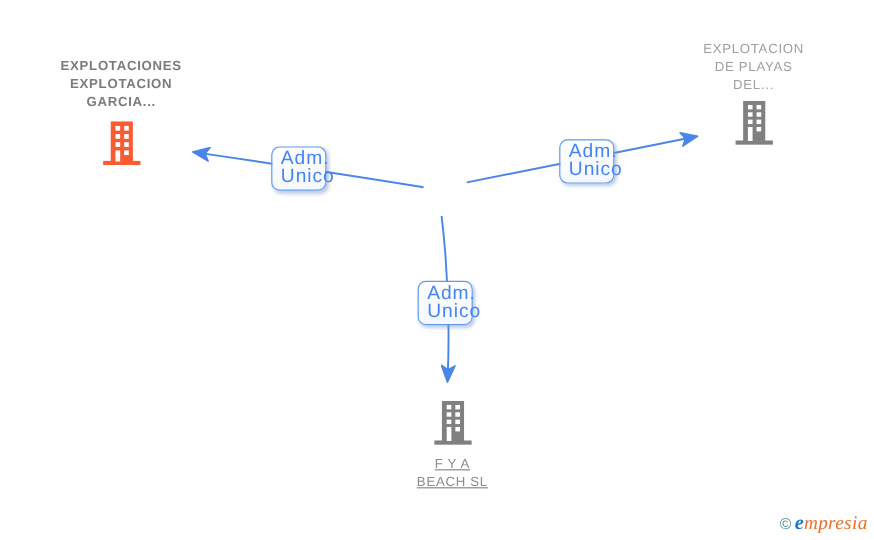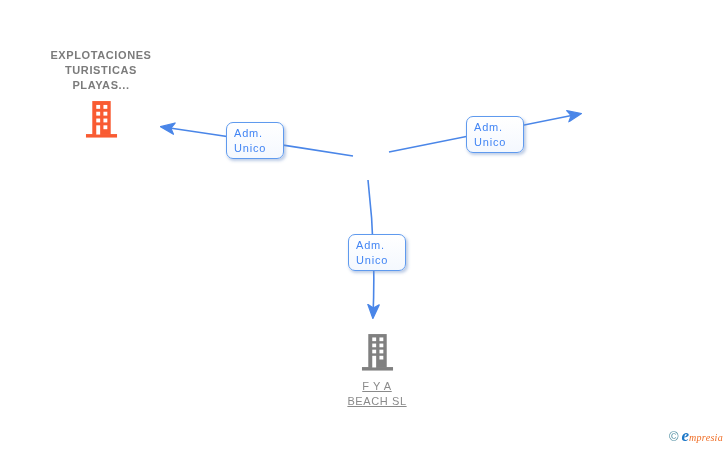--- a/index.html
+++ b/index.html
@@ -11,73 +11,94 @@
   .node{position:absolute;z-index:2;text-align:center;}
   .node-label{
     color:#8a8a8a;font-size:11.5px;line-height:15px;letter-spacing:.6px;
     text-align:center;white-space:normal;
   }
   .node-label.bold{font-weight:bold;color:#7b7b7b;font-size:11px;}
   .node-label.light{color:#9e9e9e;font-size:11px;}
   .node-icon{display:block;margin:2px auto 0;}
   .edge-label{
     position:absolute;z-index:3;box-sizing:border-box;
-    width:58px;min-height:35px;
+    width:46px;min-height:35px;
     background:linear-gradient(#ffffff,#f4f8fe);
     border:1.6px solid #5f9aee;border-radius:7px;
     box-shadow:1.5px 2px 3px rgba(110,145,200,.45);
-    color:#4285f4;font-size:11px;line-height:14.5px;letter-spacing:.8px;
+    color:#4285f4;font-size:16px;line-height:14.5px;letter-spacing:.8px;
     padding:3px 3px 3px 7px;text-align:left;
   }
   .watermark{
     position:absolute;right:5px;bottom:4px;z-index:3;
     font-family:"Liberation Serif",serif;white-space:nowrap;
   }
   .watermark .copy{color:#518fa3;font-size:13px;font-family:"Liberation Sans",sans-serif;margin-right:3px;}
   .watermark .brand-e{color:#1e78c8;font-style:italic;font-weight:bold;font-size:17px;}
-  .watermark .brand-rest{color:#ef6d25;font-style:italic;font-size:10px;letter-spacing:.3px;}
+  .watermark .brand-rest{color:#ef6d25;font-style:italic;font-size:16px;letter-spacing:.3px;}
 </style>
 </head>
 <body>
 
 <div class="canvas">
 
   <svg class="connectors" width="728" height="450" viewBox="0 0 728 450">
     <defs>
       <marker id="arrowhead" viewBox="0 0 12 10" refX="9.5" refY="5" markerWidth="9.5" markerHeight="8" orient="auto">
         <path d="M0.5,0.5 L11.5,5 L0.5,9.5 L3.2,5 Z" fill="#4a86e8" stroke="#4a86e8" stroke-linejoin="round"></path>
       </marker>
     </defs>
     <path d="M 353 156 Q 252 140 163 127" fill="none" stroke="#4a86e8" stroke-width="1.6" marker-end="url(#arrowhead)"></path>
     <path d="M 389 152 L 579 114" fill="none" stroke="#4a86e8" stroke-width="1.6" marker-end="url(#arrowhead)"></path>
     <path d="M 368 180 Q 376 248 373 316" fill="none" stroke="#4a86e8" stroke-width="1.6" marker-end="url(#arrowhead)"></path>
   </svg>
 
   <div class="node" style="left:41px;top:48px;width:120px;">
-    <div class="node-label bold">EXPLOTACIONES TURISTICAS PLAYAS...</div>
+    <div class="node-label bold">EXPLOTACIONES EXPLOTACION GARCIA...</div>
     <span class="node-icon" style="width:34px;margin-top:8px;">
       <svg width="33" height="37" viewBox="0 0 34 38">
         <g fill="#f95b32">
           <rect x="1" y="34" width="32" height="3.6"></rect>
           <rect x="7.5" y="0" width="19" height="34.5"></rect>
         </g>
         <g fill="#ffffff">
           <rect x="11.6" y="4" width="4" height="4"></rect>
             <rect x="19" y="4" width="4" height="4"></rect>
           <rect x="11.6" y="11" width="4" height="4"></rect>
             <rect x="19" y="11" width="4" height="4"></rect>
           <rect x="11.6" y="18" width="4" height="4"></rect>
             <rect x="19" y="18" width="4" height="4"></rect>
           <rect x="19" y="25" width="4" height="4"></rect>
           <rect x="11.6" y="25" width="4" height="9.5"></rect>
         </g>
       </svg>
     </span>
   </div>
 
+  <div class="node" style="left:580px;top:34px;width:96px;">
+    <div class="node-label light">EXPLOTACION DE PLAYAS DEL...</div>
+    <span class="node-icon" style="width:34px;margin-top:5px;">
+      <svg width="33" height="37" viewBox="0 0 34 38">
+        <g fill="#808080">
+          <rect x="1" y="34" width="32" height="3.6"></rect>
+          <rect x="7.5" y="0" width="19" height="34.5"></rect>
+        </g>
+        <g fill="#ffffff">
+          <rect x="11.6" y="3.5" width="4" height="3.8"></rect>
+            <rect x="19" y="3.5" width="4" height="3.8"></rect>
+          <rect x="11.6" y="9.8" width="4" height="3.8"></rect>
+            <rect x="19" y="9.8" width="4" height="3.8"></rect>
+          <rect x="11.6" y="16.1" width="4" height="3.8"></rect>
+            <rect x="19" y="16.1" width="4" height="3.8"></rect>
+          <rect x="19" y="22.4" width="4" height="3.8"></rect>
+          <rect x="11.6" y="22.4" width="4" height="12"></rect>
+        </g>
+      </svg>
+    </span>
+  </div>
 
 
   <div class="node" style="left:342px;top:332px;width:70px;">
     <span class="node-icon" style="width:34px;">
       <svg width="33" height="37" viewBox="0 0 34 38">
         <g fill="#808080">
           <rect x="1" y="34" width="32" height="3.6"></rect>
           <rect x="7.5" y="0" width="19" height="34.5"></rect>
         </g>
         <g fill="#ffffff">

